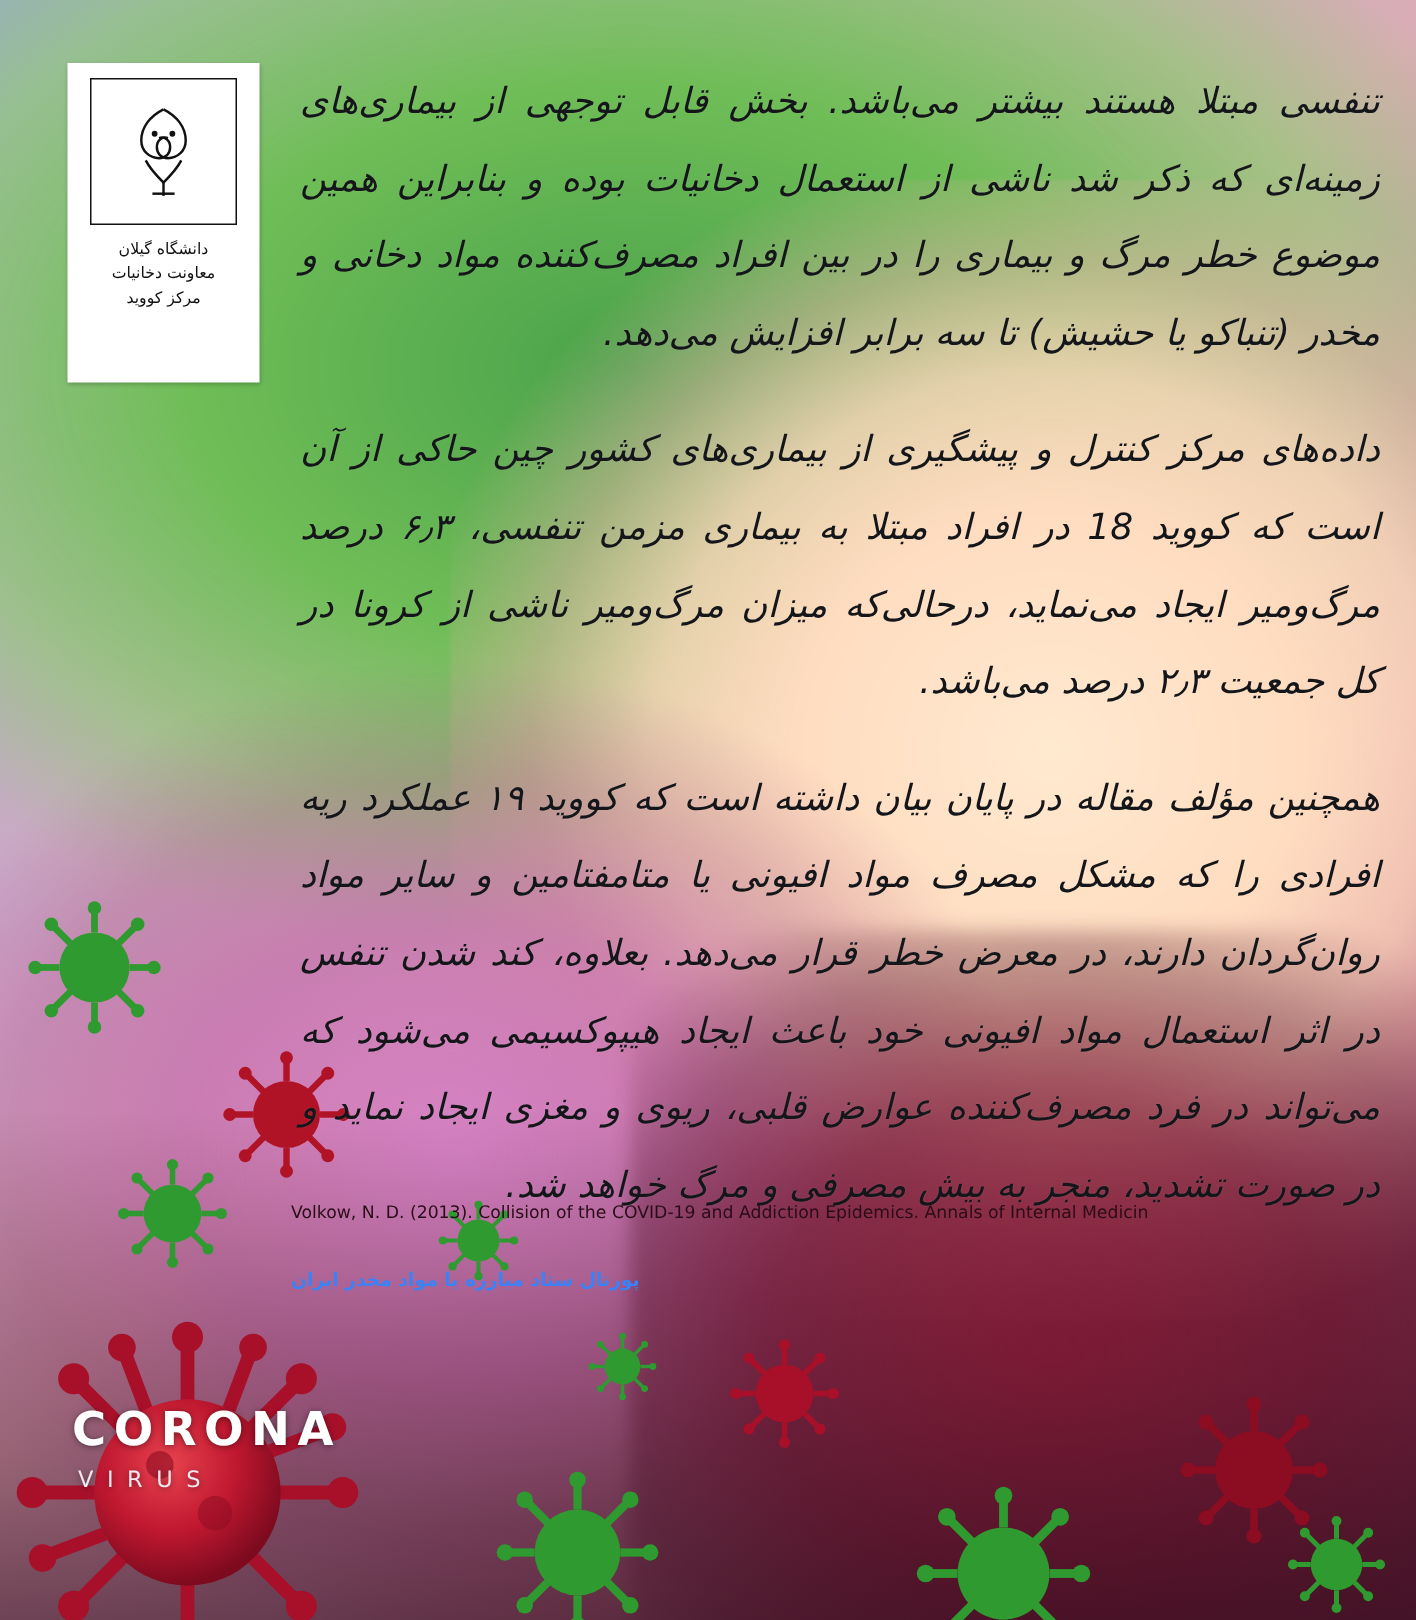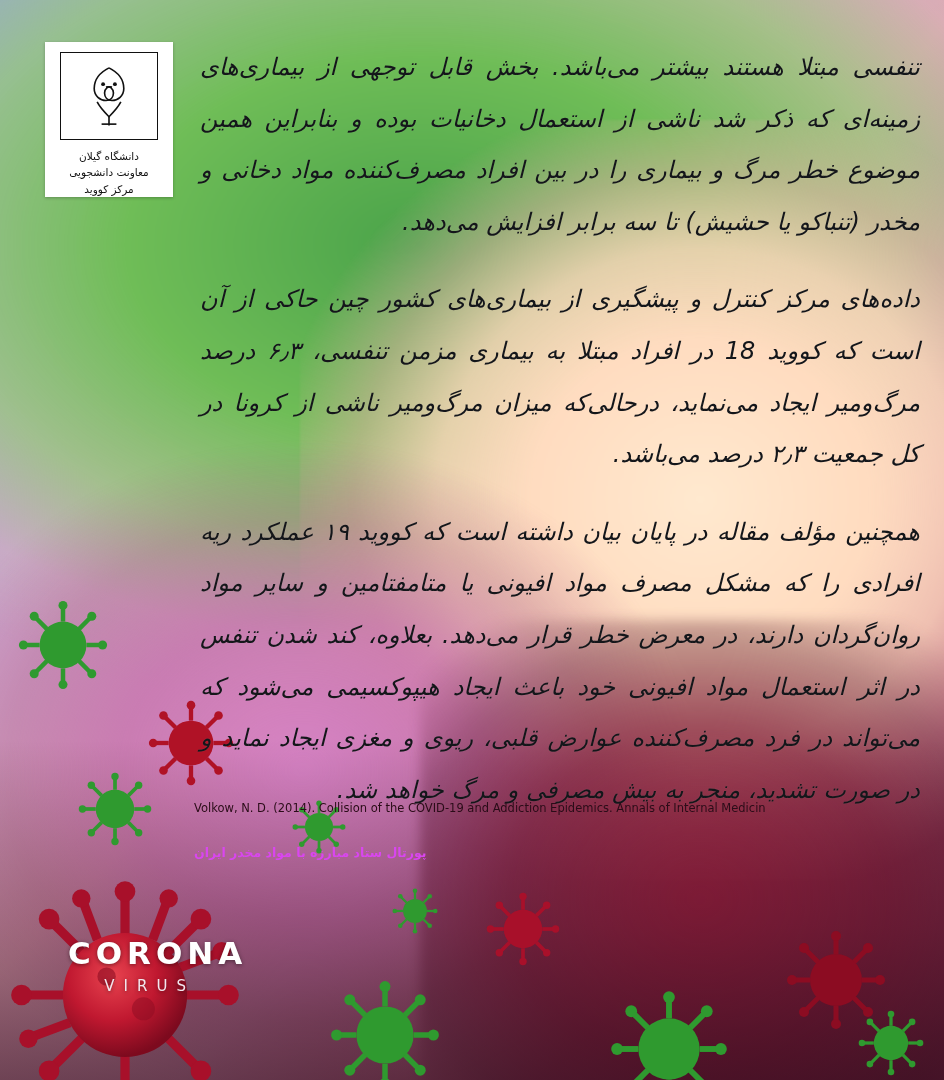--- a/index.html
+++ b/index.html
@@ -70,21 +70,21 @@
     height: 340px;
     background: linear-gradient(to bottom, rgba(60,10,30,0) 0%, rgba(60,10,30,0.35) 55%, rgba(40,6,22,0.6) 100%);
   }
 
   
   .logo-box {
     position: absolute;
     left: 45px;
     top: 42px;
     width: 128px;
-    height: 155px;
+    height: 213px;
     background: #ffffff;
     box-shadow: 0 1px 3px rgba(0,0,0,0.25);
     display: flex;
     flex-direction: column;
     align-items: center;
     justify-content: flex-start;
     padding-top: 6px;
     box-sizing: border-box;
   }
   .logo-emblem {
@@ -140,21 +140,21 @@
     font-size: 11.5px;
     line-height: 1.5;
   }
   .source {
     position: absolute;
     right: 110px;
     top: 845px;
     width: 640px;
     direction: rtl;
     text-align: left;
-    color: #d946ef;
+    color: #3b82f6;
     font-family: "DejaVu Sans", sans-serif;
     font-size: 12.5px;
     font-weight: bold;
   }
 
   
   .corona-mark {
     position: absolute;
     left: 48px;
     top: 938px;
@@ -162,30 +162,28 @@
     direction: ltr;
     text-align: left;
     text-shadow: 0 1px 4px rgba(0,0,0,0.45);
   }
   .corona-title {
     font-family: "DejaVu Sans", sans-serif;
     font-weight: bold;
     font-size: 31px;
     letter-spacing: 5px;
     line-height: 1;
-    margin-left: 20px;
   }
   .corona-sub {
     font-family: "DejaVu Sans", sans-serif;
     font-size: 15px;
     letter-spacing: 9px;
     margin-top: 8px;
     margin-left: 4px;
     color: #f2e7ee;
-    text-align: center;
   }
 
   .virus { position: absolute; }
 </style>
 </head>
 <body>
 
 <div class="poster">
 
   <div class="bg-base"></div>
@@ -487,32 +485,32 @@
           <path d="M34 58 C38 66, 44 72, 50 78 C56 72, 62 66, 66 58"></path>
           <path d="M50 78 L50 90"></path>
           <path d="M40 88 L60 88"></path>
           <circle cx="42" cy="34" r="2.6" fill="#111" stroke="none"></circle>
           <circle cx="58" cy="34" r="2.6" fill="#111" stroke="none"></circle>
         </g>
       </svg>
     </div>
     <div class="logo-text">
       <div>دانشگاه گیلان</div>
-      <div>معاونت دانشجویی</div>
+      <div>معاونت دخانیات</div>
       <div>مرکز کووید</div>
     </div>
   </div>
 
   <div class="content">
     <p class="para">تنفسی مبتلا هستند بیشتر می‌باشد. بخش قابل توجهی از بیماری‌های زمینه‌ای که ذکر شد ناشی از استعمال دخانیات بوده و بنابراین همین موضوع خطر مرگ و بیماری را در بین افراد مصرف‌کننده مواد دخانی و مخدر (تنباکو یا حشیش) تا سه برابر افزایش می‌دهد.</p>
     <p class="para">داده‌های مرکز کنترل و پیشگیری از بیماری‌های کشور چین حاکی از آن است که کووید 18 در افراد مبتلا به بیماری مزمن تنفسی، ۶٫۳ درصد مرگ‌ومیر ایجاد می‌نماید، درحالی‌که میزان مرگ‌ومیر ناشی از کرونا در کل جمعیت ۲٫۳ درصد می‌باشد.</p>
     <p class="para">همچنین مؤلف مقاله در پایان بیان داشته است که کووید ۱۹ عملکرد ریه افرادی را که مشکل مصرف مواد افیونی یا متامفتامین و سایر مواد روان‌گردان دارند، در معرض خطر قرار می‌دهد. بعلاوه، کند شدن تنفس در اثر استعمال مواد افیونی خود باعث ایجاد هیپوکسیمی می‌شود که می‌تواند در فرد مصرف‌کننده عوارض قلبی، ریوی و مغزی ایجاد نماید و در صورت تشدید، منجر به بیش مصرفی و مرگ خواهد شد.</p>
   </div>
 
-  <div class="citation">Volkow, N. D. (2014). Collision of the COVID-19 and Addiction Epidemics. Annals of Internal Medicin</div>
+  <div class="citation">Volkow, N. D. (2013). Collision of the COVID-19 and Addiction Epidemics. Annals of Internal Medicin</div>
   <div class="source">پورتال ستاد مبارزه با مواد مخدر ایران</div>
 
   <div class="corona-mark">
     <div class="corona-title">CORONA</div>
     <div class="corona-sub">VIRUS</div>
   </div>
 
 </div>
 
 </body></html>

